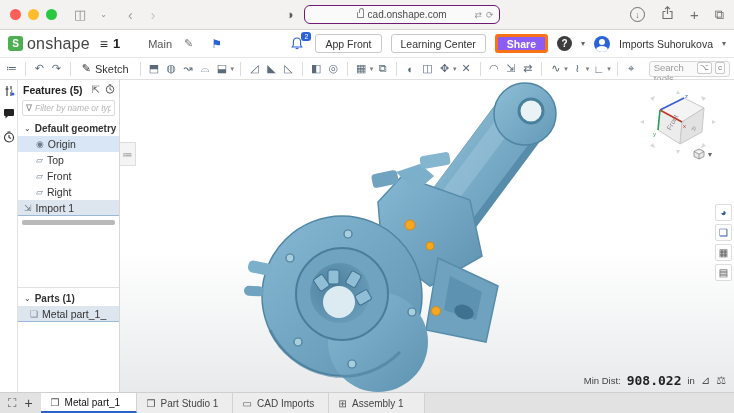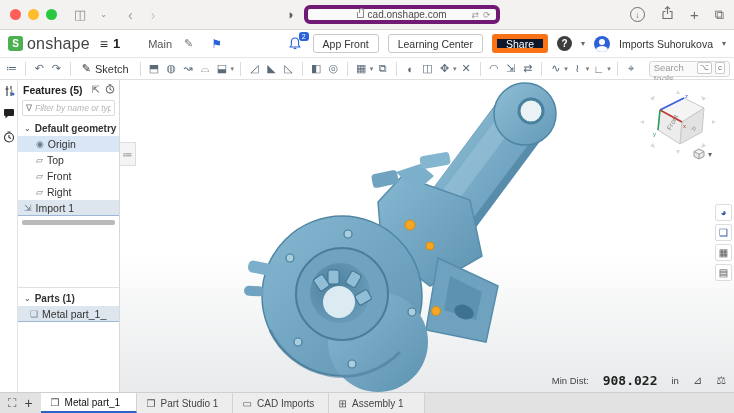--- a/index.html
+++ b/index.html
@@ -7,42 +7,42 @@
   .screen { position:relative; width:734px; height:413px; background:#fff; overflow:hidden; font-size:11px; color:#333; }
 
   
   .browser-bar { position:absolute; top:0; left:0; right:0; height:30px; background:#f3f2f1; border-bottom:1px solid #d9d8d7; display:flex; align-items:center; padding:0 10px; gap:8px; }
   .traffic { display:flex; gap:7px; margin-right:6px; }
   .traffic span { width:11px; height:11px; border-radius:50%; display:block; }
   .bwin-btn { color:#8b8a89; font-size:13px; line-height:1; padding:0 3px; }
   .nav-arrows { display:flex; gap:18px; margin-left:10px; color:#9a9998; font-size:14px; }
   .addr-wrap { flex:1; display:flex; justify-content:center; align-items:center; gap:10px; }
   .shield { color:#5f5e5d; font-size:13px; }
-  .addr-pill { width:196px; height:19px; background:#fbfafa; border:4px solid #701a75; border-radius:6px; display:flex; align-items:center; justify-content:center; gap:4px; color:#4c4b4a; font-size:10px; position:relative; }
+  .addr-pill { width:196px; height:19px; background:#fbfafa; border:1px solid #701a75; border-radius:6px; display:flex; align-items:center; justify-content:center; gap:4px; color:#4c4b4a; font-size:10px; position:relative; }
   .lock { width:7px; height:6px; border:1px solid #8a8988; border-top:none; border-radius:1px; position:relative; display:inline-block; }
   .lock:before { content:""; position:absolute; top:-4px; left:1px; width:3px; height:4px; border:1px solid #8a8988; border-bottom:none; border-radius:3px 3px 0 0; }
   .addr-icons { position:absolute; right:5px; display:flex; gap:4px; color:#98979. ; color:#989796; font-size:9px; }
   .b-right { display:flex; gap:16px; color:#6f6e6d; font-size:13px; align-items:center; }
   .circ { width:15px; height:15px; border:1.3px solid #6f6e6d; border-radius:50%; display:flex; align-items:center; justify-content:center; font-size:9px; }
 
   
   .app-header { position:absolute; top:30px; left:0; right:0; height:28px; background:#fff; border-bottom:1px solid #e6e6e6; display:flex; align-items:center; padding:0 8px; }
   .logo { width:15px; height:15px; background:#4caf50; border-radius:3px; color:#fff; font-weight:bold; font-size:10px; display:flex; align-items:center; justify-content:center; }
   .brand { font-size:16px; color:#444; margin:0 10px 0 4px; letter-spacing:.2px; }
   .doc-menu { font-size:14px; color:#333; margin-right:5px; }
   .doc-title { font-size:13px; font-weight:bold; color:#222; margin-right:28px; }
   .ws-name { font-size:11px; color:#555; margin-right:12px; }
   .pencil { color:#777; font-size:11px; margin-right:18px; }
   .gradcap { color:#2b62d9; font-size:12px; }
   .hdr-right { margin-left:auto; display:flex; align-items:center; gap:9px; }
   .bell { position:relative; width:16px; height:16px; }
   .bell svg { display:block; }
   .bell-badge { position:absolute; top:-4px; right:-5px; background:#2b62d9; color:#fff; font-size:7px; padding:0 3px; border-radius:3px; line-height:9px; }
   .hdr-btn { border:1px solid #c9c9c9; background:#fff; border-radius:3px; height:19px; padding:0 9px; font-size:10.5px; color:#333; display:flex; align-items:center; }
-  .share-btn { background:#0f172a; border:5px solid #f97316; color:#fff; font-weight:normal; }
+  .share-btn { background:#8b5cf6; border:3px solid #f97316; color:#fff; font-weight:bold; }
   .help { width:15px; height:15px; border-radius:50%; background:#3d3d3d; color:#fff; font-size:10px; display:flex; align-items:center; justify-content:center; font-weight:bold; }
   .caret { color:#666; font-size:8px; }
   .avatar { width:16px; height:16px; border-radius:50%; background:#2b62d9; position:relative; overflow:hidden; }
   .avatar:before { content:""; position:absolute; top:3px; left:5px; width:6px; height:6px; border-radius:50%; background:#fff; }
   .avatar:after { content:""; position:absolute; top:10px; left:2px; width:12px; height:8px; border-radius:50%; background:#fff; }
   .user-name { font-size:10.5px; color:#333; }
 
   
   .toolbar { position:absolute; top:58px; left:0; right:0; height:22px; background:#fff; border-bottom:1px solid #e0e0e0; display:flex; align-items:center; padding:0 4px; gap:2px; color:#5a6570; }
   .tbi { min-width:15px; height:16px; display:flex; align-items:center; justify-content:center; font-size:11px; color:#5a6a78; }
@@ -74,21 +74,21 @@
 
   .canvas { position:relative; flex:1; background:linear-gradient(#ffffff 55%, #e8eaeb); overflow:hidden; }
   .flyout-handle { position:absolute; left:0; top:62px; width:16px; height:24px; background:#f4f4f4; border:1px solid #ddd; border-left:none; display:flex; align-items:center; justify-content:center; color:#777; font-size:10px; }
 
   .viewcube { position:absolute; top:8px; right:16px; width:80px; height:68px; }
   .vc-settings { position:absolute; top:68px; right:22px; display:flex; align-items:center; gap:3px; color:#666; font-size:10px; }
 
   .right-stack { position:absolute; right:2px; top:124px; display:flex; flex-direction:column; gap:3px; }
   .rs-btn { width:17px; height:17px; background:#fff; border:1px solid #ddd; border-radius:2px; display:flex; align-items:center; justify-content:center; font-size:10px; color:#35589e; }
 
-  .min-dist { position:absolute; right:8px; bottom:4px; display:flex; align-items:center; gap:14px; font-size:9.5px; color:#444; }
+  .min-dist { position:absolute; right:8px; bottom:4px; display:flex; align-items:center; gap:6px; font-size:9.5px; color:#444; }
   .min-dist b { font-family:"DejaVu Sans Mono", monospace; font-size:13px; color:#222; }
   .md-ico { font-size:11px; color:#555; }
 
   
   .tab-bar { position:absolute; left:0; right:0; bottom:0; height:21px; background:#e2e2e2; border-top:1px solid #cfcfcf; display:flex; align-items:stretch; }
   .tab-tools { display:flex; align-items:center; gap:8px; padding:0 8px; color:#555; }
   .tab { display:flex; align-items:center; gap:5px; padding:0 10px; min-width:96px; font-size:10px; color:#444; background:#ededed; border-right:1px solid #d2d2d2; }
   .tab.active { background:#fff; border-bottom:2px solid #2b62c9; color:#111; }
   .tab .tico { font-size:10px; color:#555; }
 </style>

